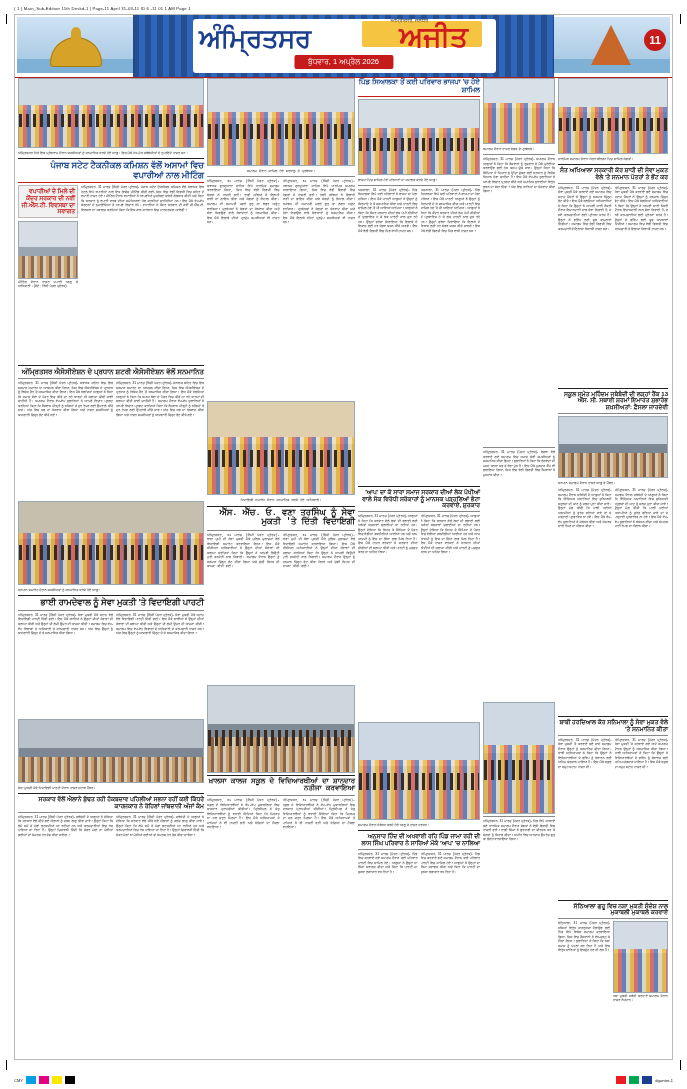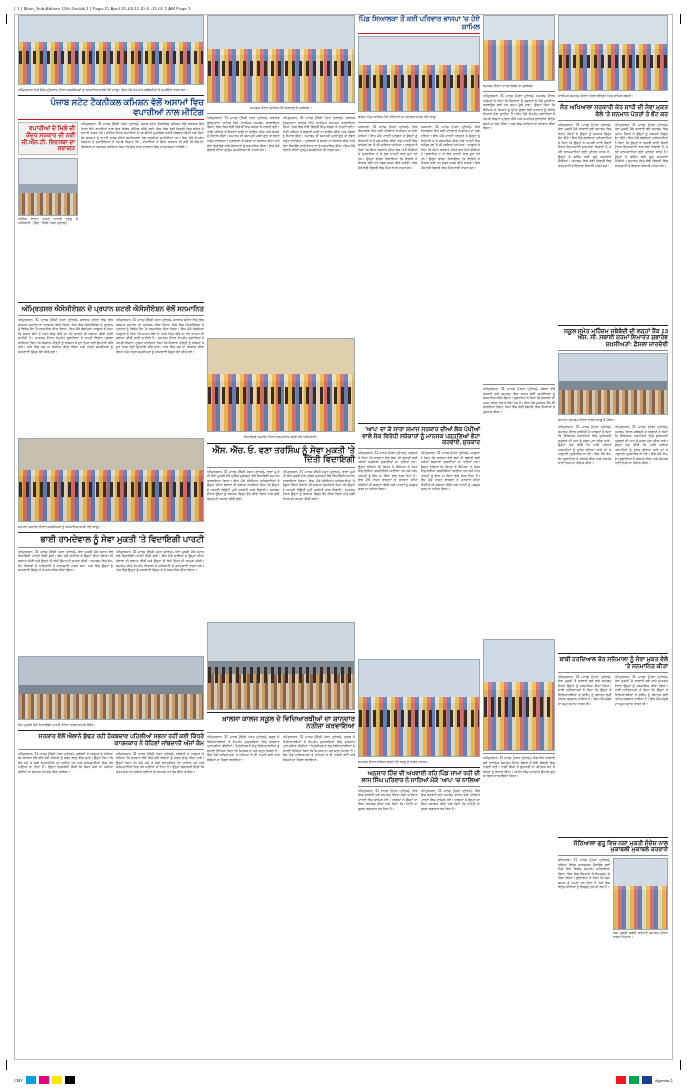--- a/index.html
+++ b/index.html
@@ -87,20 +87,42 @@
 
   <div class="crop-marks">
     <div style="left:6px;top:14px;width:1px;height:10px;"></div>
     <div style="left:6px;top:1060px;width:1px;height:10px;"></div>
     <div style="right:6px;top:14px;width:1px;height:10px;"></div>
     <div style="right:6px;top:1060px;width:1px;height:10px;"></div>
   </div>
 
   <div class="sheet">
 
+    <div class="masthead">
+      <div class="mh-photo left">
+        <div class="mh-water"></div>
+        <div class="mh-dome"></div>
+      </div>
+      <div class="mh-photo right">
+        <div class="mh-water"></div>
+        <div class="mh-temple"></div>
+      </div>
+
+      <div class="mh-center">
+        <div class="mh-pattern"></div>
+        <div class="mh-white"></div>
+        <div class="mh-ajit-box"></div>
+        <div class="mh-title">ਅੰਮ੍ਰਿਤਸਰ</div>
+        <div class="mh-ajit">ਅਜੀਤ</div>
+        <div class="mh-sub">ਅੰਮ੍ਰਿਤਸਰ, ਜਲੰਧਰ</div>
+        <div class="mh-date">ਬੁੱਧਵਾਰ, 1 ਅਪ੍ਰੈਲ 2026</div>
+      </div>
+
+      <div class="mh-pageno">11</div>
+    </div>
 
     <div class="body" style="height:982px;">
 
       <div class="col" style="left:3px;width:186px;">
         <div class="stack">
           <div class="photo" style="height:68px;">
             <div class="ph-sky" style="background:#cfd9e2;"></div>
             <div class="ph-ground" style="background:#8e9aa6;"></div>
             <div class="crowd"></div>
             <div class="heads"></div>
@@ -176,21 +198,21 @@
             <div style="flex:1;">
                 <div class="txt x" style="height:104px;">ਅੰਮ੍ਰਿਤਸਰ, 31 ਮਾਰਚ (ਨਿੱਜੀ ਪੱਤਰ ਪ੍ਰੇਰਕ)- ਜਥੇਬੰਦੀ ਦੇ ਆਗੂਆਂ ਨੇ ਦੱਸਿਆ ਕਿ ਸਰਕਾਰ ਵੱਲੋਂ ਕੀਤੇ ਗਏ ਐਲਾਨਾਂ ਨੂੰ ਜਲਦ ਲਾਗੂ ਕੀਤਾ ਜਾਵੇ। ਉਨ੍ਹਾਂ ਕਿਹਾ ਕਿ ਲੰਮੇ ਸਮੇਂ ਤੋਂ ਮੰਗਾਂ ਲਟਕਦੀਆਂ ਆ ਰਹੀਆਂ ਹਨ ਅਤੇ ਕਰਮਚਾਰੀਆਂ ਵਿਚ ਰੋਸ ਪਾਇਆ ਜਾ ਰਿਹਾ ਹੈ। ਉਨ੍ਹਾਂ ਚਿਤਾਵਨੀ ਦਿੱਤੀ ਕਿ ਜੇਕਰ ਮੰਗਾਂ ਨਾ ਮੰਨੀਆਂ ਗਈਆਂ ਤਾਂ ਸੰਘਰਸ਼ ਹੋਰ ਤੇਜ਼ ਕੀਤਾ ਜਾਵੇਗਾ।</div>
               </div>
             <div style="width:88px;">
                 <div class="txt x" style="height:104px;">ਅੰਮ੍ਰਿਤਸਰ, 31 ਮਾਰਚ (ਨਿੱਜੀ ਪੱਤਰ ਪ੍ਰੇਰਕ)- ਜਥੇਬੰਦੀ ਦੇ ਆਗੂਆਂ ਨੇ ਦੱਸਿਆ ਕਿ ਸਰਕਾਰ ਵੱਲੋਂ ਕੀਤੇ ਗਏ ਐਲਾਨਾਂ ਨੂੰ ਜਲਦ ਲਾਗੂ ਕੀਤਾ ਜਾਵੇ। ਉਨ੍ਹਾਂ ਕਿਹਾ ਕਿ ਲੰਮੇ ਸਮੇਂ ਤੋਂ ਮੰਗਾਂ ਲਟਕਦੀਆਂ ਆ ਰਹੀਆਂ ਹਨ ਅਤੇ ਕਰਮਚਾਰੀਆਂ ਵਿਚ ਰੋਸ ਪਾਇਆ ਜਾ ਰਿਹਾ ਹੈ। ਉਨ੍ਹਾਂ ਚਿਤਾਵਨੀ ਦਿੱਤੀ ਕਿ ਜੇਕਰ ਮੰਗਾਂ ਨਾ ਮੰਨੀਆਂ ਗਈਆਂ ਤਾਂ ਸੰਘਰਸ਼ ਹੋਰ ਤੇਜ਼ ਕੀਤਾ ਜਾਵੇਗਾ।</div>
               </div>
           </div>
         </div>
       </div>
 
-      <div class="col" style="left:192px;width:148px;">
+      <div class="col" style="left:192px;width:148px;font-family:Liberation Mono, monospace;">
         <div class="stack">
           <div class="photo" style="height:86px;">
             <div class="ph-sky" style="background:#d2dae2;"></div>
             <div class="ph-ground" style="background:#8b96a2;"></div>
             <div class="crowd"></div>
             <div class="heads"></div>
           </div>
           <div class="cap center">ਸਮਾਗਮ ਦੌਰਾਨ ਸ਼ਾਮਿਲ ਹੋਏ ਸ਼ਰਧਾਲੂ ਤੇ ਪ੍ਰਬੰਧਕ।</div>
           <div class="rule thin"></div>
           <div style="display:flex;gap:3px;">

